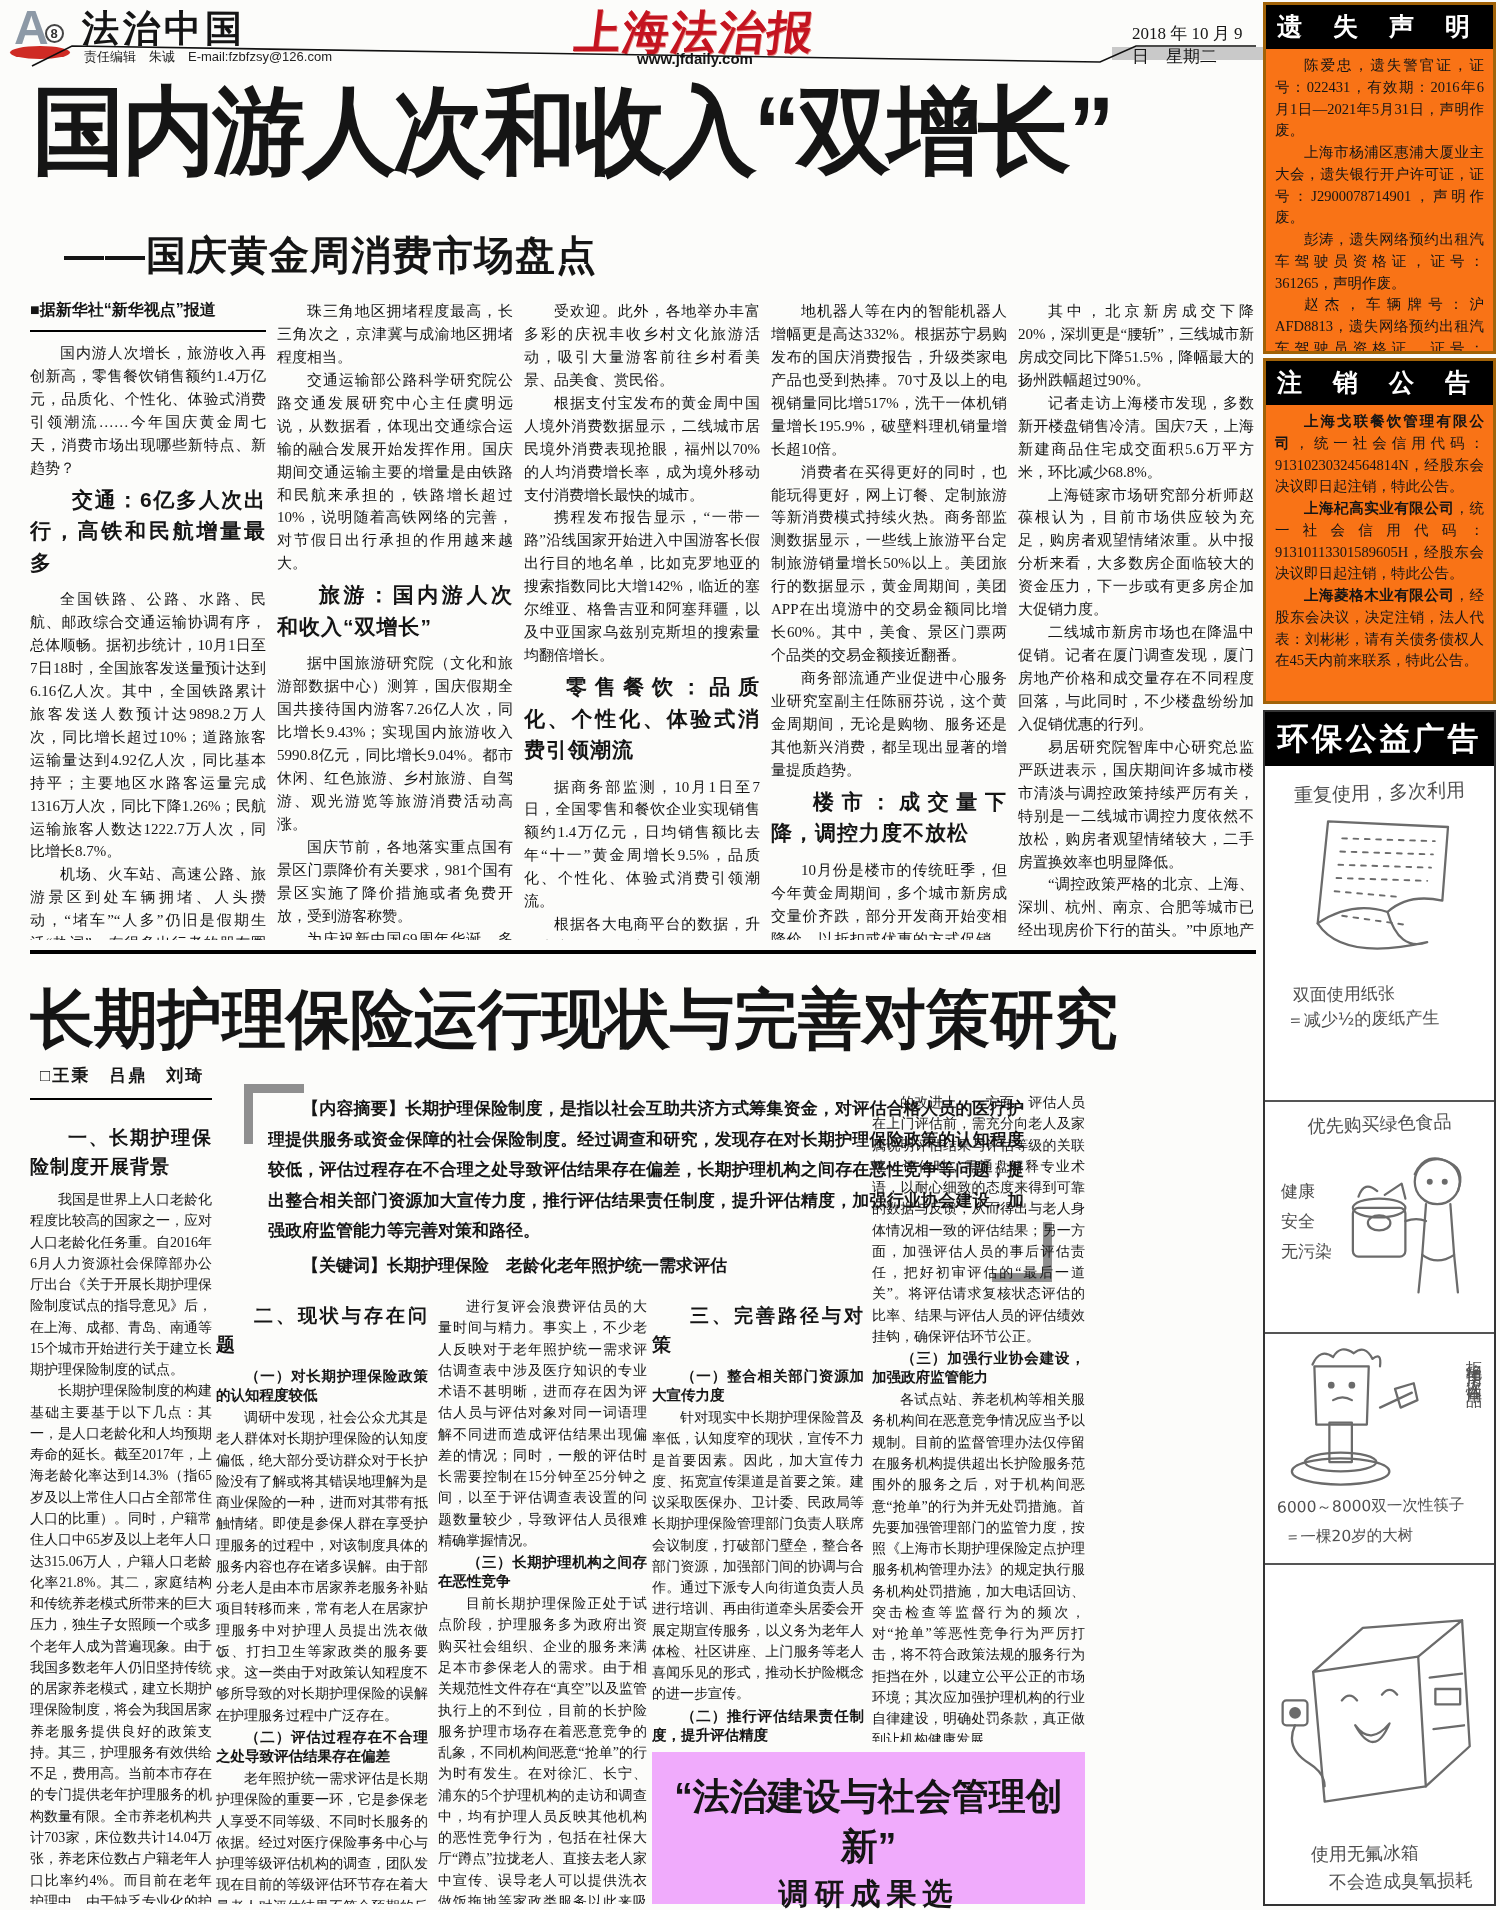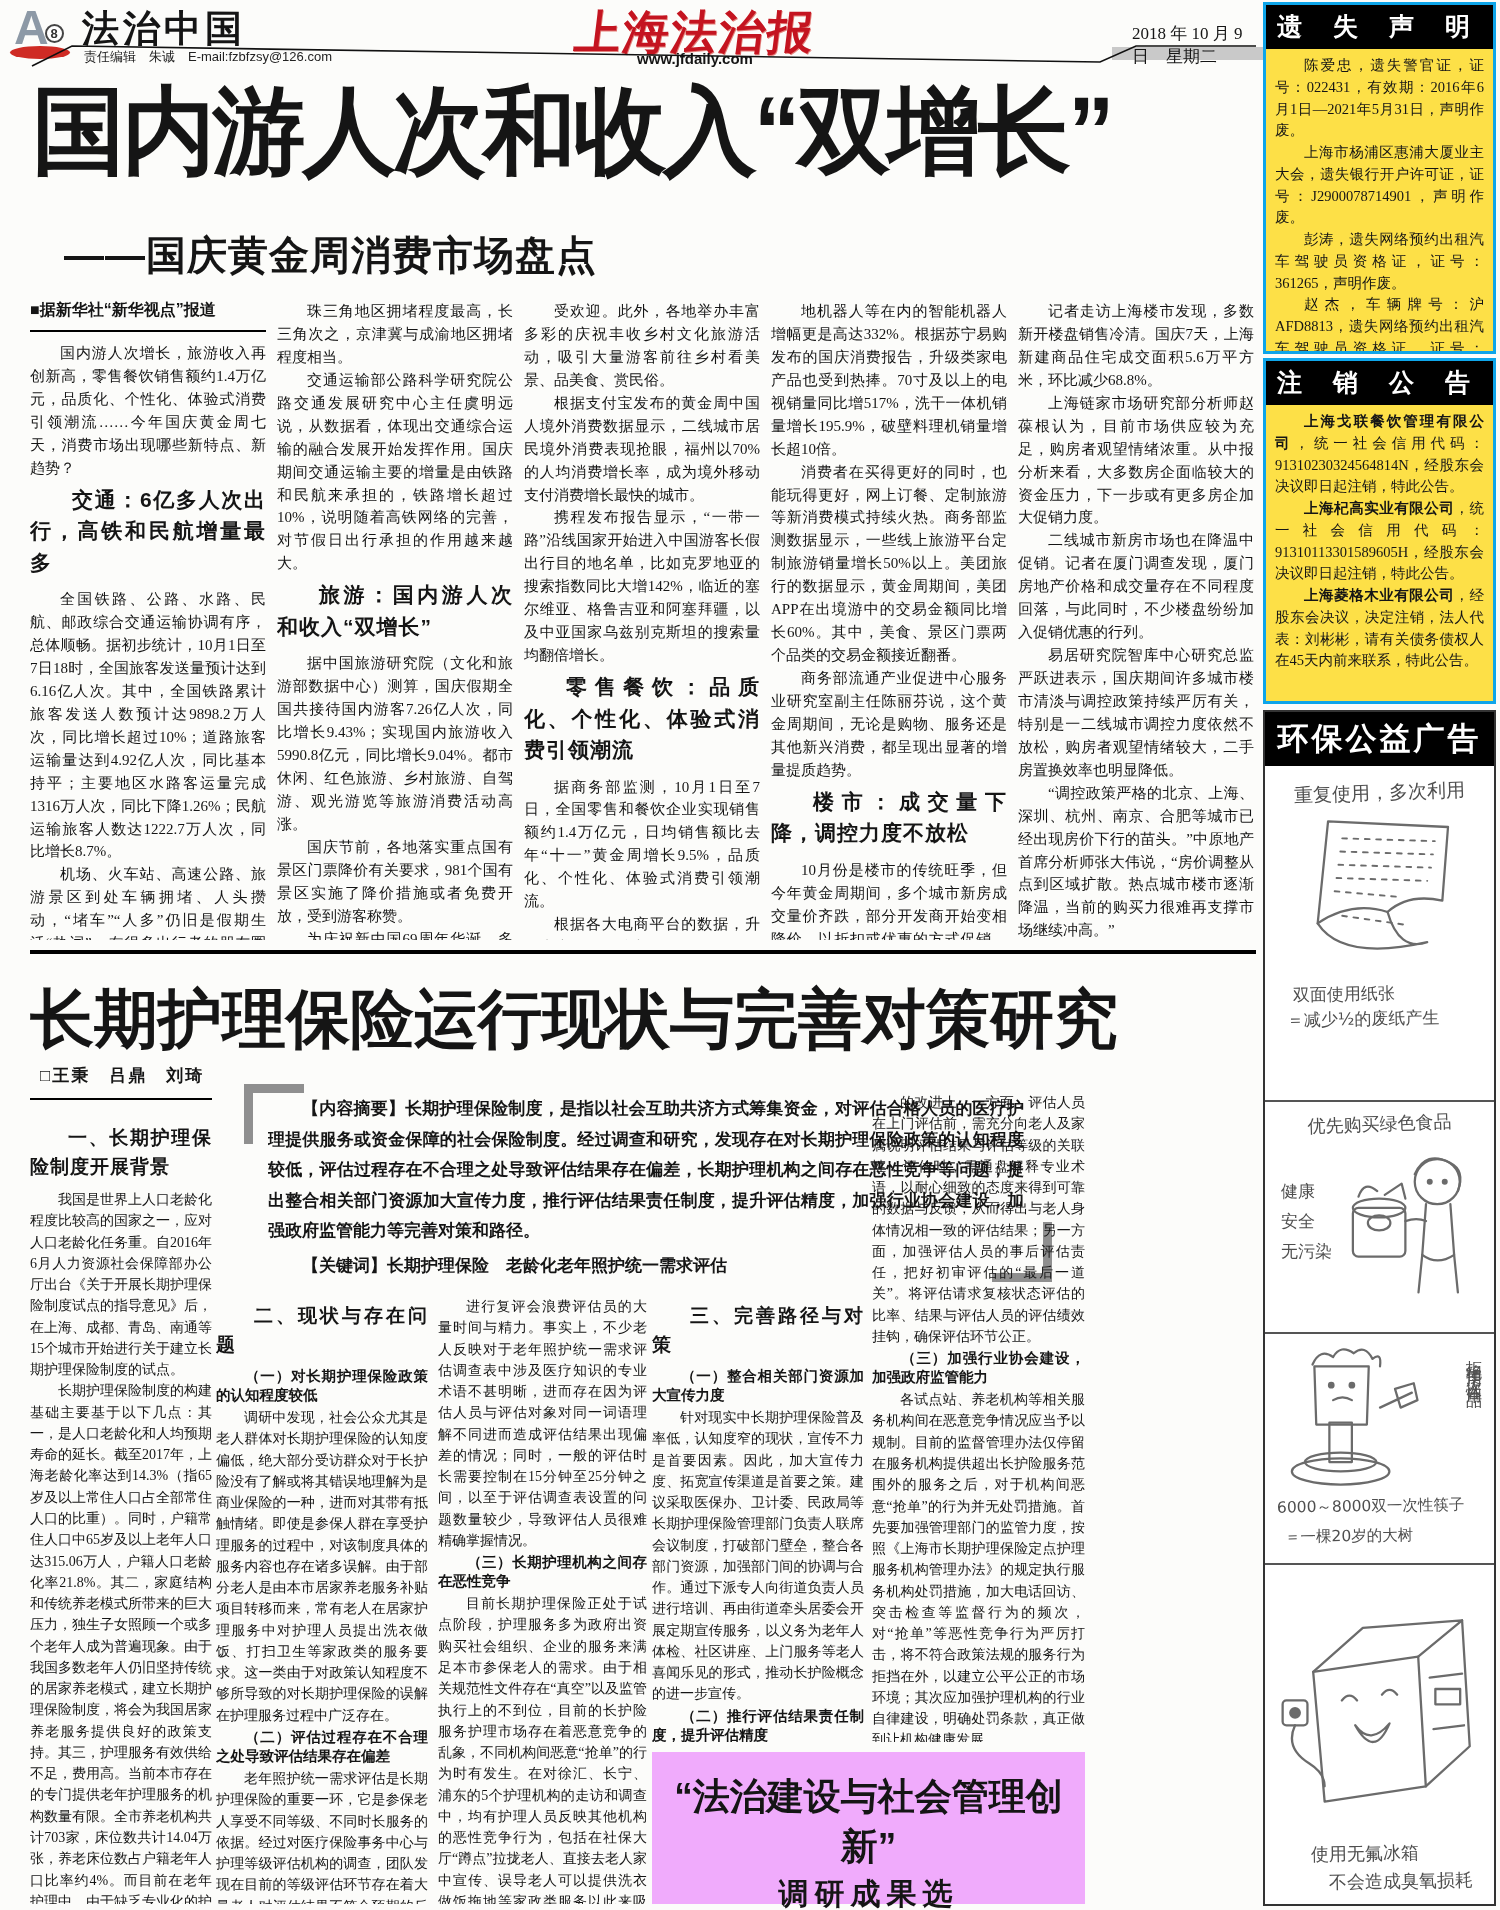--- a/index.html
+++ b/index.html
@@ -46,21 +46,21 @@
   .bracket-tl{border-left:9px solid #8f8f8f;border-top:9px solid #8f8f8f;}
   .bracket-br{border-right:9px solid #8f8f8f;border-bottom:9px solid #8f8f8f;}
   .a2col{overflow:hidden;font-size:14px;line-height:1.52;}
   .a2col h3.seg-h{font-size:19px;margin:6px 0 8px 0;}
 
   .promo-box{background:#f0abfc;text-align:center;padding-top:20px;}
   .promo-title{font:900 37px "Liberation Sans",sans-serif;letter-spacing:0;}
   .promo-sub{font:700 30px "Liberation Sans",sans-serif;letter-spacing:6px;margin-top:2px;}
 
   
-  .sb-box{border:3px solid #0ea5e9;background:#fde047;}
+  .sb-box{border:3px solid #a16207;background:#f97316;}
   .sb-head{background:#000;color:#fff;text-align:center;font:700 25px "Liberation Sans",sans-serif;
            letter-spacing:12px;padding:5px 0 6px 0;}
   .sb-body{padding:6px 9px;font-size:14.5px;line-height:1.5;}
   .sb-body p{margin:0;text-indent:2em;text-align:justify;}
   .sb-body p strong{font-family:"Liberation Sans",sans-serif;}
   .eco-box{border:2px solid #333;background:#fff;}
   .eco-head{background:#000;color:#fff;text-align:center;font:900 31px "Liberation Sans",sans-serif;
             letter-spacing:3px;padding:6px 7px;}
   .panel{position:relative;border-bottom:2px solid #555;overflow:hidden;}
   .panel:last-child{border-bottom:none;}
@@ -126,20 +126,21 @@
         <div data-name="article1-column-4-text">
           <p class="seg-p" data-name="paragraph">地机器人等在内的智能机器人增幅更是高达332%。根据苏宁易购发布的国庆消费报告，升级类家电产品也受到热捧。70寸及以上的电视销量同比增517%，洗干一体机销量增长195.9%，破壁料理机销量增长超10倍。</p>
           <p class="seg-p" data-name="paragraph">消费者在买得更好的同时，也能玩得更好，网上订餐、定制旅游等新消费模式持续火热。商务部监测数据显示，一些线上旅游平台定制旅游销量增长50%以上。美团旅行的数据显示，黄金周期间，美团APP在出境游中的交易金额同比增长60%。其中，美食、景区门票两个品类的交易金额接近翻番。</p>
           <p class="seg-p" data-name="paragraph">商务部流通产业促进中心服务业研究室副主任陈丽芬说，这个黄金周期间，无论是购物、服务还是其他新兴消费，都呈现出显著的增量提质趋势。</p>
           <h3 class="seg-h" data-name="column-subhead">楼市：成交量下降，调控力度不放松</h3>
           <p class="seg-p" data-name="paragraph">10月份是楼市的传统旺季，但今年黄金周期间，多个城市新房成交量价齐跌，部分开发商开始变相降价，以折扣或优惠的方式促销。据中国指数研究院统计，黄金周期间，全国多城楼市成交遇冷。</p>
         </div>
       </div>
     <div class="col" data-name="article1-column-5">
         <div data-name="article1-column-5-text">
+          <p class="seg-p" data-name="paragraph">其中，北京新房成交下降20%，深圳更是“腰斩”，三线城市新房成交同比下降51.5%，降幅最大的扬州跌幅超过90%。</p>
           <p class="seg-p" data-name="paragraph">记者走访上海楼市发现，多数新开楼盘销售冷清。国庆7天，上海新建商品住宅成交面积5.6万平方米，环比减少68.8%。</p>
           <p class="seg-p" data-name="paragraph">上海链家市场研究部分析师赵葆根认为，目前市场供应较为充足，购房者观望情绪浓重。从中报分析来看，大多数房企面临较大的资金压力，下一步或有更多房企加大促销力度。</p>
           <p class="seg-p" data-name="paragraph">二线城市新房市场也在降温中促销。记者在厦门调查发现，厦门房地产价格和成交量存在不同程度回落，与此同时，不少楼盘纷纷加入促销优惠的行列。</p>
           <p class="seg-p" data-name="paragraph">易居研究院智库中心研究总监严跃进表示，国庆期间许多城市楼市清淡与调控政策持续严厉有关，特别是一二线城市调控力度依然不放松，购房者观望情绪较大，二手房置换效率也明显降低。</p>
           <p class="seg-p" data-name="paragraph">“调控政策严格的北京、上海、深圳、杭州、南京、合肥等城市已经出现房价下行的苗头。”中原地产首席分析师张大伟说，“房价调整从点到区域扩散。热点城市楼市逐渐降温，当前的购买力很难再支撑市场继续冲高。”</p>
         </div>
       </div>
   </div>
 
   <div class="abs divider" style="left:30px;top:950px;width:1226px;height:4px;" data-name="section-divider-rule"></div>

